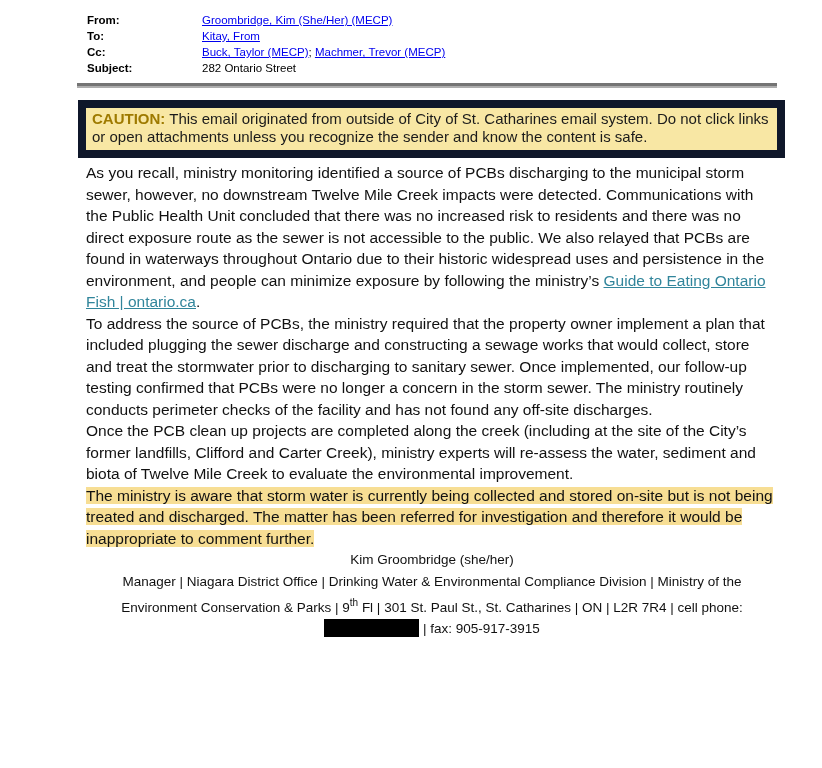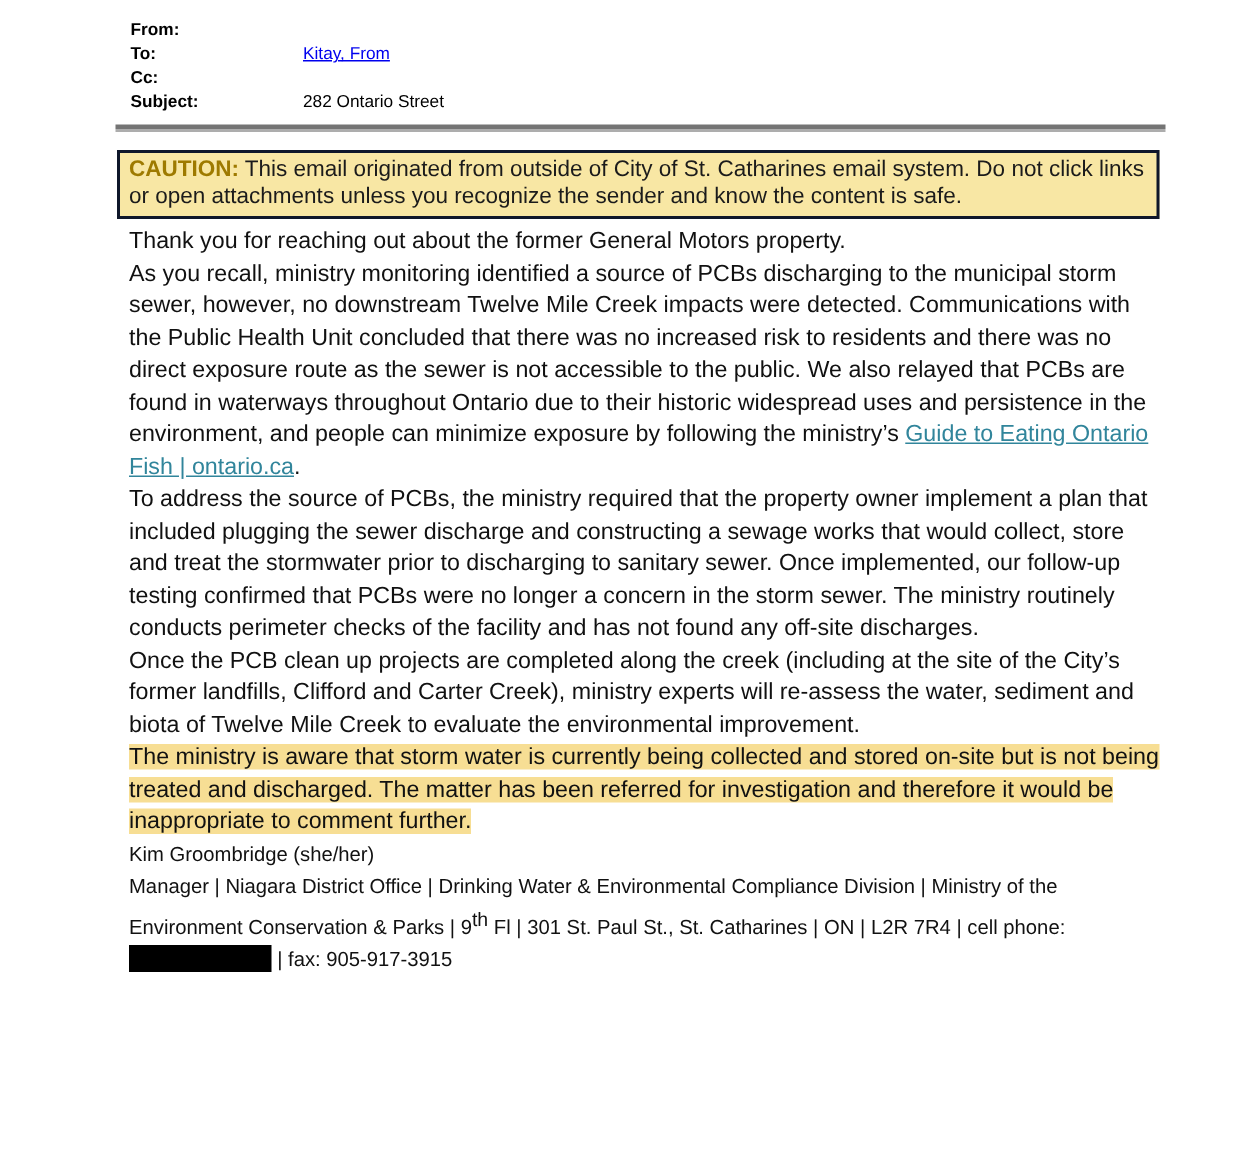--- a/index.html
+++ b/index.html
@@ -19,68 +19,69 @@
 
   
   .divider {
     margin:7px 0 0 45px; width:700px; height:5px;
     background:linear-gradient(to bottom,#747474 0%,#747474 55%,#adadad 55%,#adadad 100%);
   }
 
   
   .caution {
     margin:12px 0 0 46px; width:679px;
-    border:2px solid #0f172a; background:#F8E7A4;
+    border:8px solid #0f172a; background:#F8E7A4;
     padding:2px 6px 4px 6px;
     font-size:15px; line-height:18px; color:#1b1b1b;
   }
   .caution-label { font-weight:bold; color:#9E7A00; }
 
   
   .body-text { margin:4px 0 0 54px; width:692px; font-size:15.5px; line-height:21.5px; color:#111; }
   .body-text p { margin:0; }
   .body-link { color:#31859B; text-decoration:underline; cursor:pointer; }
   .hl { background:#F7DE94; }
 
   
-  .sig { font-size:13.5px; line-height:21.5px; }
-  .sig sup { font-size:13px; }
+  .sig { font-size:13.5px; line-height:21.5px;text-align:center; }
+  .sig sup { font-size:10px; }
   .redaction {
     display:inline-block; width:95px; height:18px;
     background:#000; vertical-align:-4px;
   }
 </style>
 </head>
 <body>
 
 <div class="email-doc">
 
   <div class="hdr">
     <div class="hdr-row">
       <span class="hdr-label">From:</span>
+      <span class="hdr-value"><a class="hdr-link">Groombridge, Kim (She/Her) (MECP)</a></span>
     </div>
     <div class="hdr-row">
       <span class="hdr-label">To:</span>
       <span class="hdr-value"><a class="hdr-link">Kitay, From</a></span>
     </div>
     <div class="hdr-row">
       <span class="hdr-label">Cc:</span>
+      <span class="hdr-value"><a class="hdr-link">Buck, Taylor (MECP)</a><span>; </span><a class="hdr-link">Machmer, Trevor (MECP)</a></span>
     </div>
     <div class="hdr-row">
       <span class="hdr-label">Subject:</span>
       <span class="hdr-value">282 Ontario Street</span>
     </div>
   </div>
 
   <div class="divider"></div>
 
   <div class="caution"><span class="caution-label">CAUTION:</span><span> This email originated from outside of City of St. Catharines email system. Do not click links or open attachments unless you recognize the sender and know the content is safe.</span></div>
 
   <div class="body-text">
-    <p>Thank you for reaching out about the former General Motors property.</p>
     <p><span>As you recall, ministry monitoring identified a source of PCBs discharging to the municipal storm sewer, however, no downstream Twelve Mile Creek impacts were detected. Communications with the Public Health Unit concluded that there was no increased risk to residents and there was no direct exposure route as the sewer is not accessible to the public. We also relayed that PCBs are found in waterways throughout Ontario due to their historic widespread uses and persistence in the environment, and people can minimize exposure by following the ministry’s </span><a class="body-link">Guide to Eating Ontario Fish | ontario.ca</a><span>.</span></p>
     <p>To address the source of PCBs, the ministry required that the property owner implement a plan that included plugging the sewer discharge and constructing a sewage works that would collect, store and treat the stormwater prior to discharging to sanitary sewer. Once implemented, our follow-up testing confirmed that PCBs were no longer a concern in the storm sewer. The ministry routinely conducts perimeter checks of the facility and has not found any off-site discharges.</p>
     <p>Once the PCB clean up projects are completed along the creek (including at the site of the City’s former landfills, Clifford and Carter Creek), ministry experts will re-assess the water, sediment and biota of Twelve Mile Creek to evaluate the environmental improvement.</p>
     <p><span class="hl">The ministry is aware that storm water is currently being collected and stored on-site but is not being treated and discharged. The matter has been referred for investigation and therefore it would be inappropriate to comment further.</span></p>
     <p class="sig">Kim Groombridge (she/her)</p>
     <p class="sig"><span>Manager | Niagara District Office | Drinking Water &amp; Environmental Compliance Division | Ministry of the Environment Conservation &amp; Parks | 9</span><sup>th</sup><span> Fl | 301 St. Paul St., St. Catharines | ON | L2R 7R4 | cell phone: </span><span class="redaction"></span><span> | fax: 905-917-3915</span></p>
   </div>
 
 </div>
 

